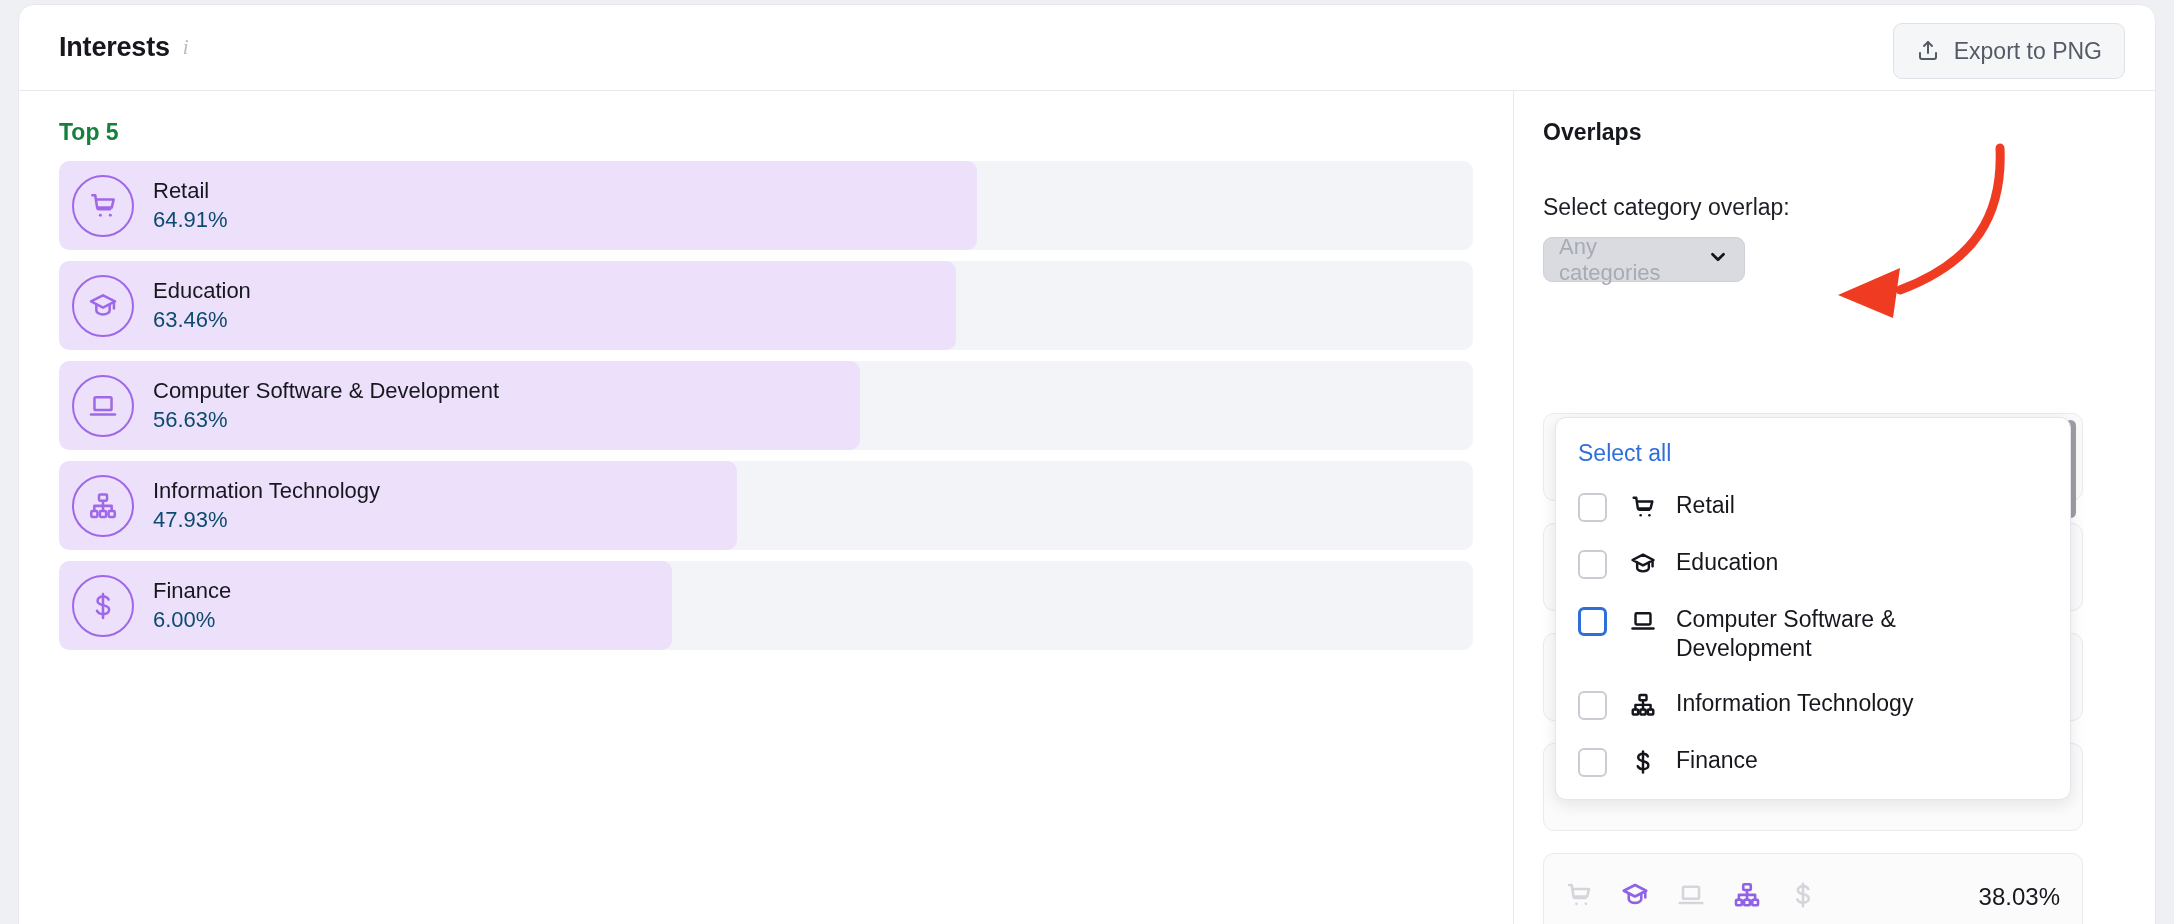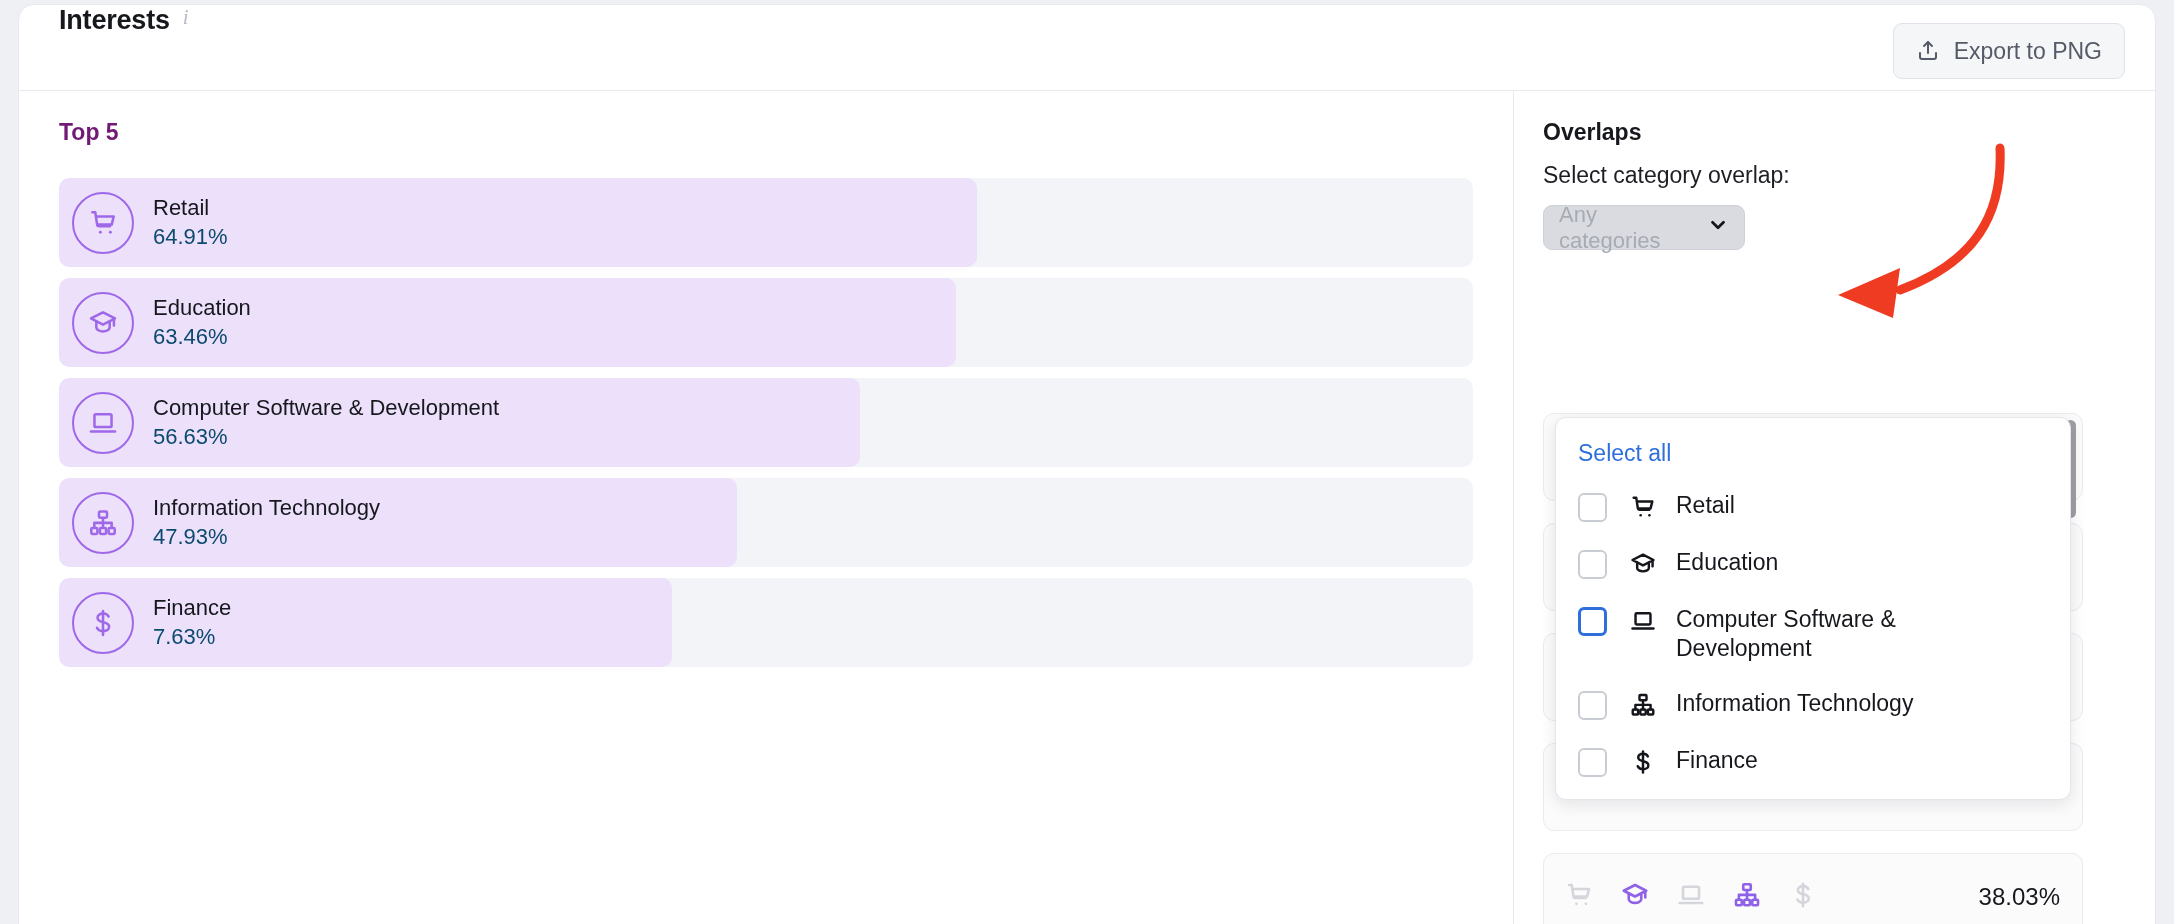--- a/index.html
+++ b/index.html
@@ -20,21 +20,21 @@
     border-radius: 16px;
     border: 1px solid #e7e9ee;
     overflow: hidden;
   }
 
   
   .card-header {
     position: absolute; left: 0; top: 0;
     width: 100%; height: 86px;
     border-bottom: 1px solid #e8eaef;
-    display: flex; 
+    display: flex; align-items: center;
   }
   .header-title {
     margin-left: 40px;
     font-size: 27px; font-weight: bold; color: #16181d;
     letter-spacing: -0.2px;
   }
   .info-icon {
     margin-left: 13px;
     font-size: 21px; font-style: italic;
     color: #b6bbc6;
@@ -54,22 +54,22 @@
   .export-btn svg { display: block; }
 
   
   .left-panel {
     position: absolute; left: 0; top: 86px;
     width: 1495px; height: 854px;
     border-right: 1px solid #e8eaef;
     padding: 28px 40px 0 40px;
   }
   .section-title {
-    font-size: 23px; font-weight: bold; color: #701a75;
-    margin-bottom: 32px;
+    font-size: 23px; font-weight: bold; color: #15803d;
+    margin-bottom: 15px;
   }
   .bars { display: flex; flex-direction: column; gap: 11px; }
   .bar-row {
     position: relative;
     height: 89px;
     background: #f3f4f7;
     border-radius: 10px;
     overflow: hidden;
   }
   .bar-fill {
@@ -95,21 +95,21 @@
   .bar-value { font-size: 22px; color: #0c4a6e; line-height: 1.28; }
 
   
   .right-panel {
     position: absolute; left: 1496px; top: 86px;
     width: 642px; height: 854px;
     padding: 28px 30px 0 28px;
   }
   .overlaps-title {
     font-size: 23px; font-weight: bold; color: #16181d;
-    margin-bottom: 16px;
+    margin-bottom: 48px;
   }
   .select-label { font-size: 23px; color: #1d1f25; margin-bottom: 16px; }
   .dropdown-toggle {
     width: 202px; height: 45px;
     background: #d9dbe0;
     border: 1px solid #cdd0d7;
     border-radius: 9px;
     display: flex; align-items: center; justify-content: space-between;
     padding: 0 15px;
     cursor: pointer;
@@ -298,21 +298,21 @@
             <div class="bar-fill" style="width:43.32%"></div>
      <div class="bar-content">
        <div class="bar-icon">
          <svg width="32" height="32" viewBox="0 0 24 24" fill="none" stroke="#9f68e8" stroke-width="1.9" stroke-linecap="round" stroke-linejoin="round">
                   <path d="M12 3v18"></path>
                   <path d="M16.2 7.2c-.6-1.4-2.2-2.3-4.2-2.3-2.4 0-4.1 1.3-4.1 3.1 0 1.9 1.5 2.8 4.3 3.4 2.9.6 4.4 1.5 4.4 3.5 0 1.9-1.9 3.2-4.5 3.2-2.3 0-4-1-4.6-2.5"></path>
                 </svg>
        </div>
        <div class="bar-text">
          <div class="bar-label">Finance</div>
-         <div class="bar-value">7.63%</div>
+         <div class="bar-value">6.00%</div>
        </div>
      </div>
           </div>
         </div>
     </div>
 
     <div class="right-panel">
       <div class="overlaps-title">Overlaps</div>
       <div class="select-label">Select category overlap:</div>
       <div class="dropdown-toggle">

